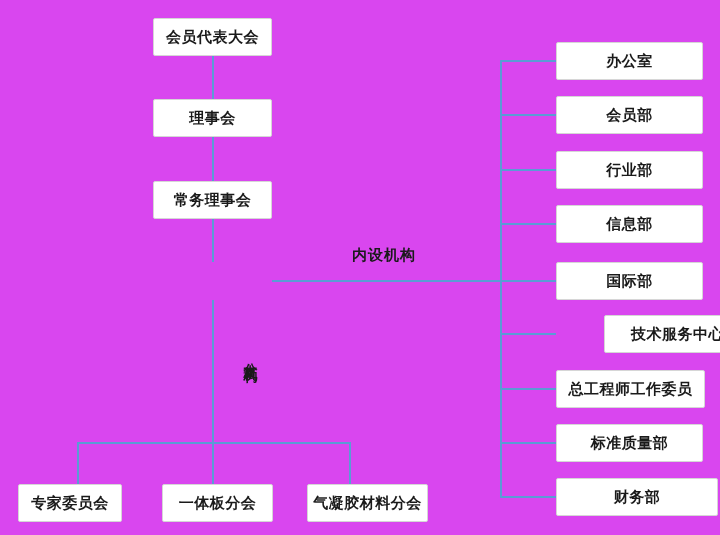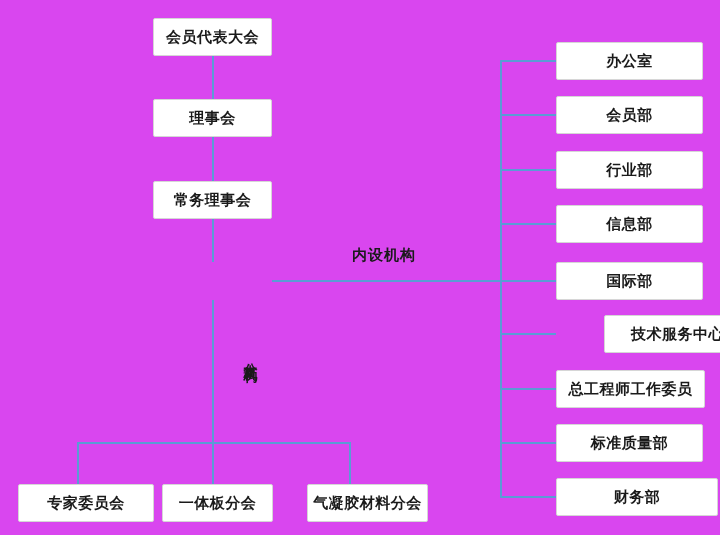--- a/index.html
+++ b/index.html
@@ -81,17 +81,17 @@
   <div class="node" style="left:556px; top:42px;  width:147px;">办公室</div>
   <div class="node" style="left:556px; top:96px;  width:147px;">会员部</div>
   <div class="node" style="left:556px; top:151px; width:147px;">行业部</div>
   <div class="node" style="left:556px; top:205px; width:147px;">信息部</div>
   <div class="node" style="left:556px; top:262px; width:147px;">国际部</div>
   <div class="node" style="left:556px; top:315px; width:147px;margin-left:48px;">技术服务中心</div>
   <div class="node" style="left:556px; top:370px; width:149px;">总工程师工作委员</div>
   <div class="node" style="left:556px; top:424px; width:147px;">标准质量部</div>
   <div class="node" style="left:556px; top:478px; width:162px;">财务部</div>
 
-  <div class="node" style="left:18px;  top:484px; width:136px;">专家委员会</div>
+  <div class="node" style="left:18px;  top:484px; width:104px;">专家委员会</div>
   <div class="node" style="left:162px; top:484px; width:111px;">一体板分会</div>
   <div class="node" style="left:307px; top:484px; width:121px;">气凝胶材料分会</div>
 
 </div>
 
 </body></html>

